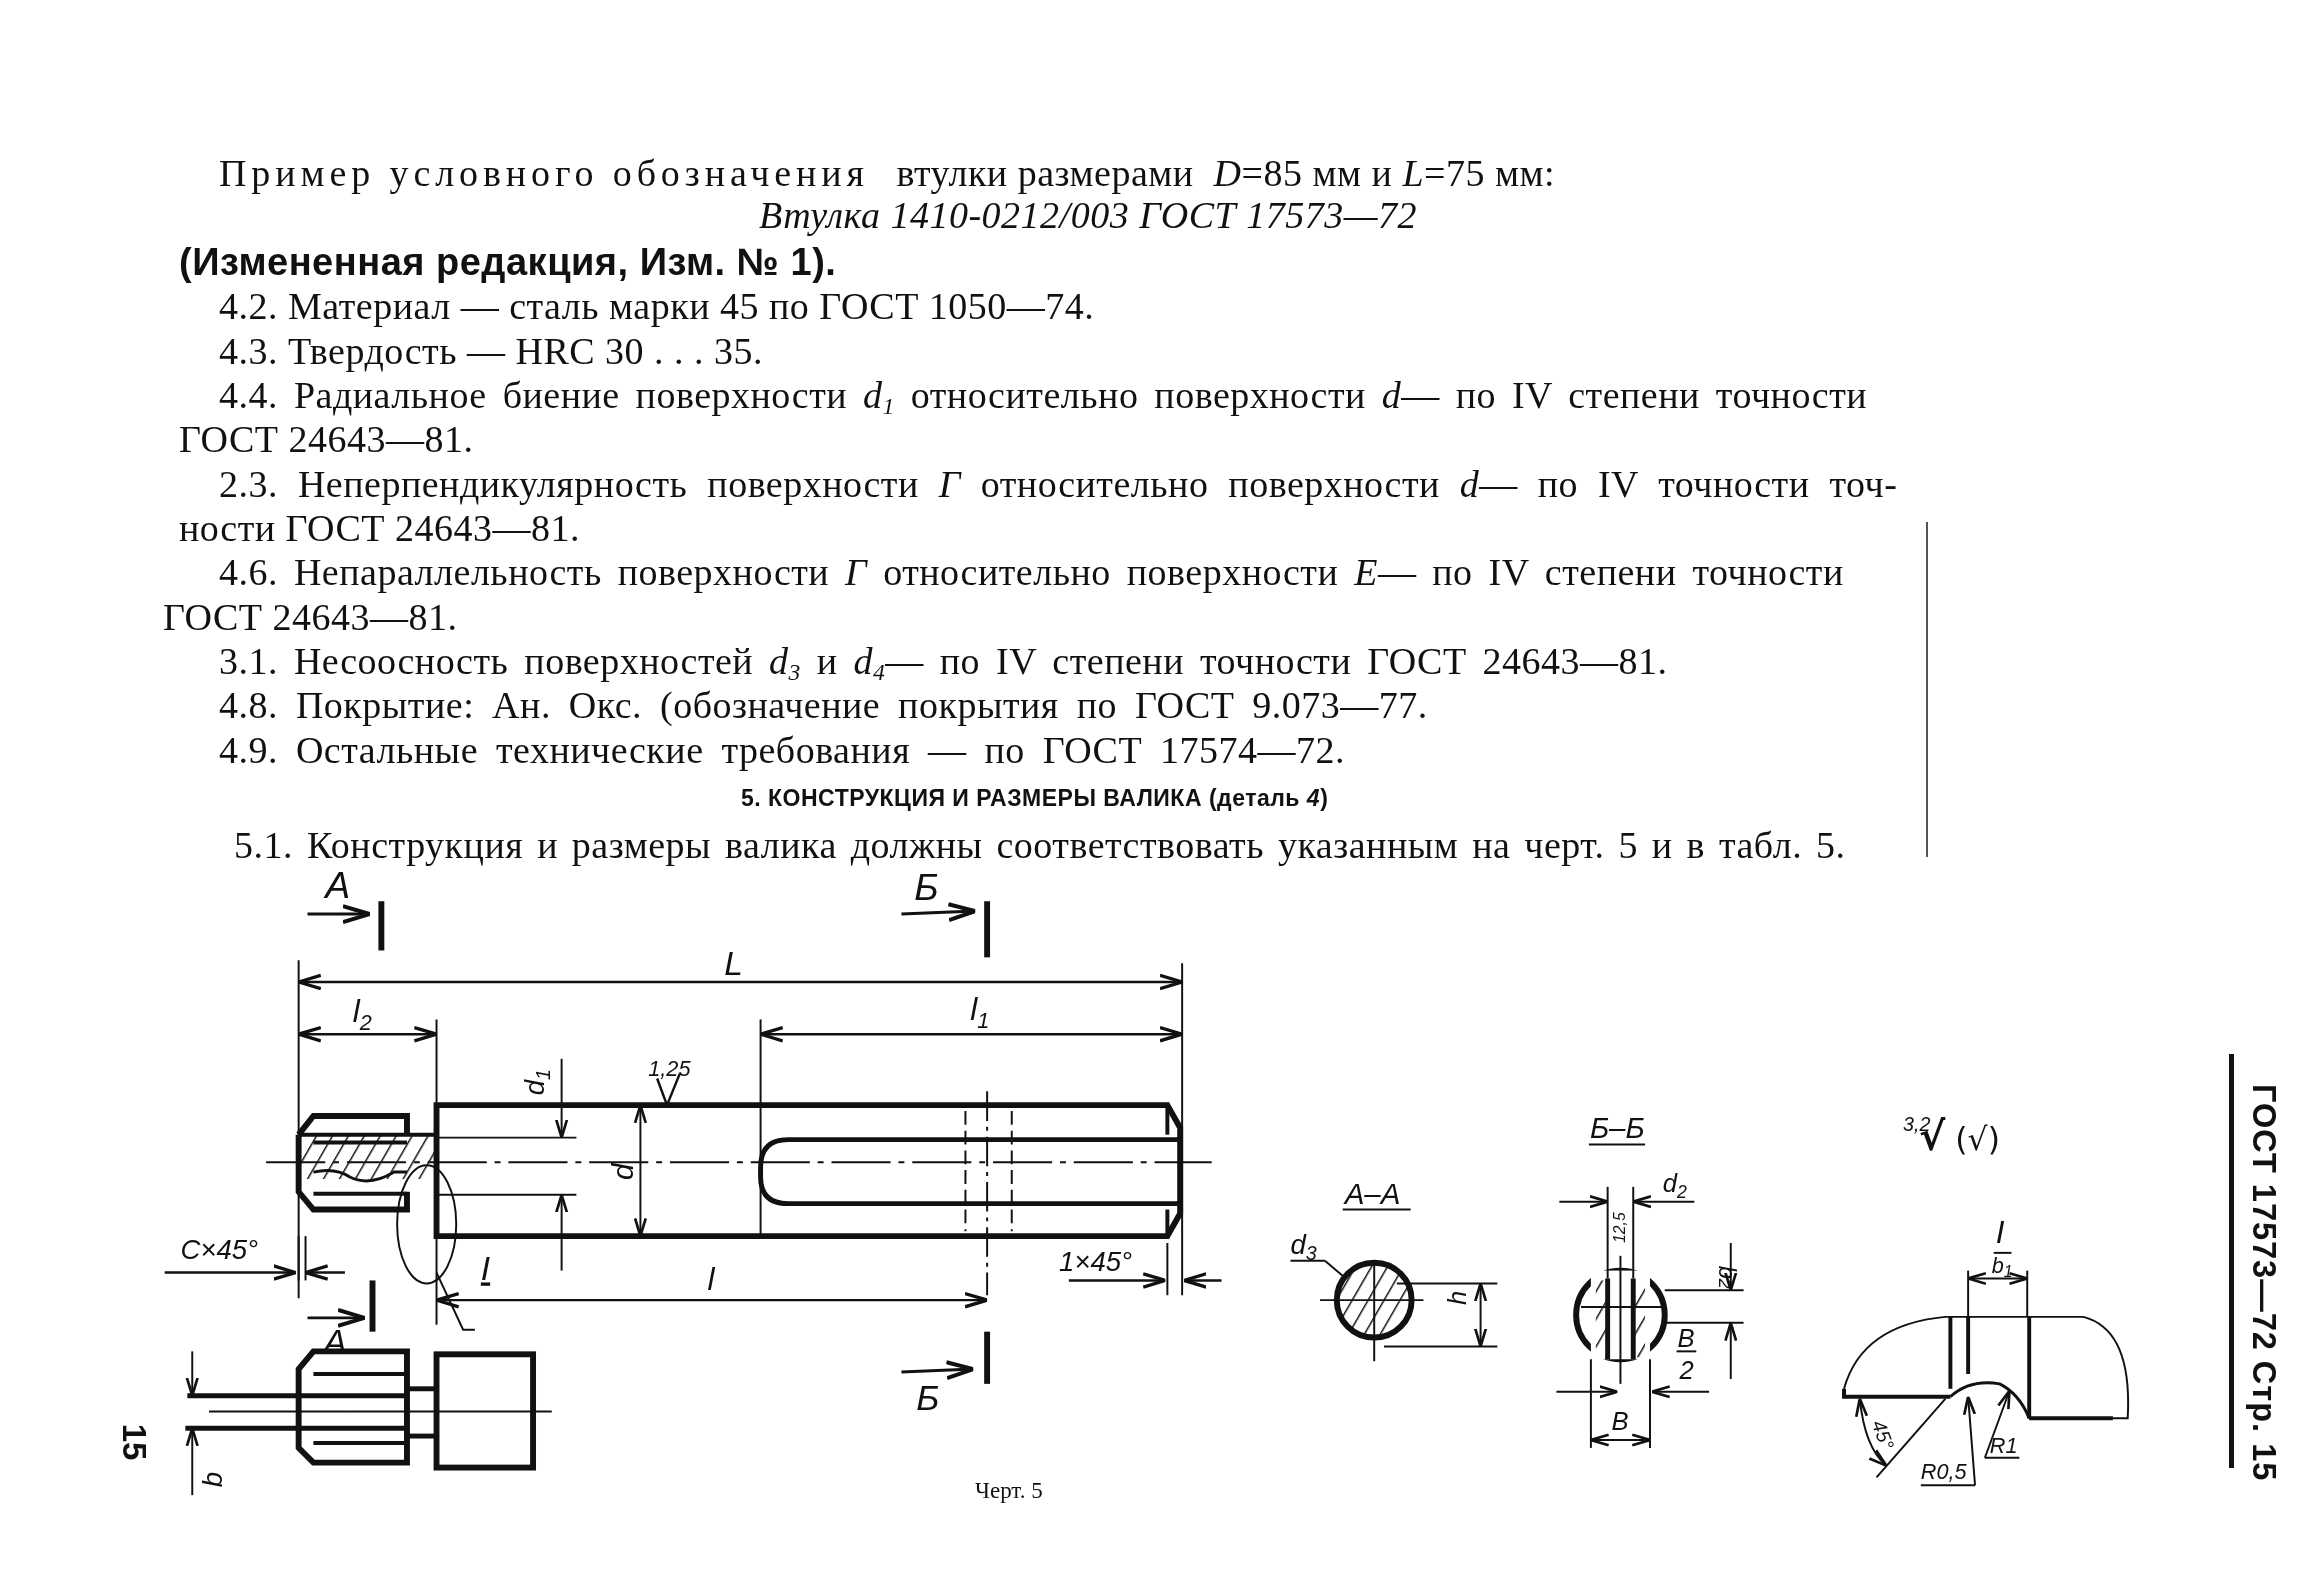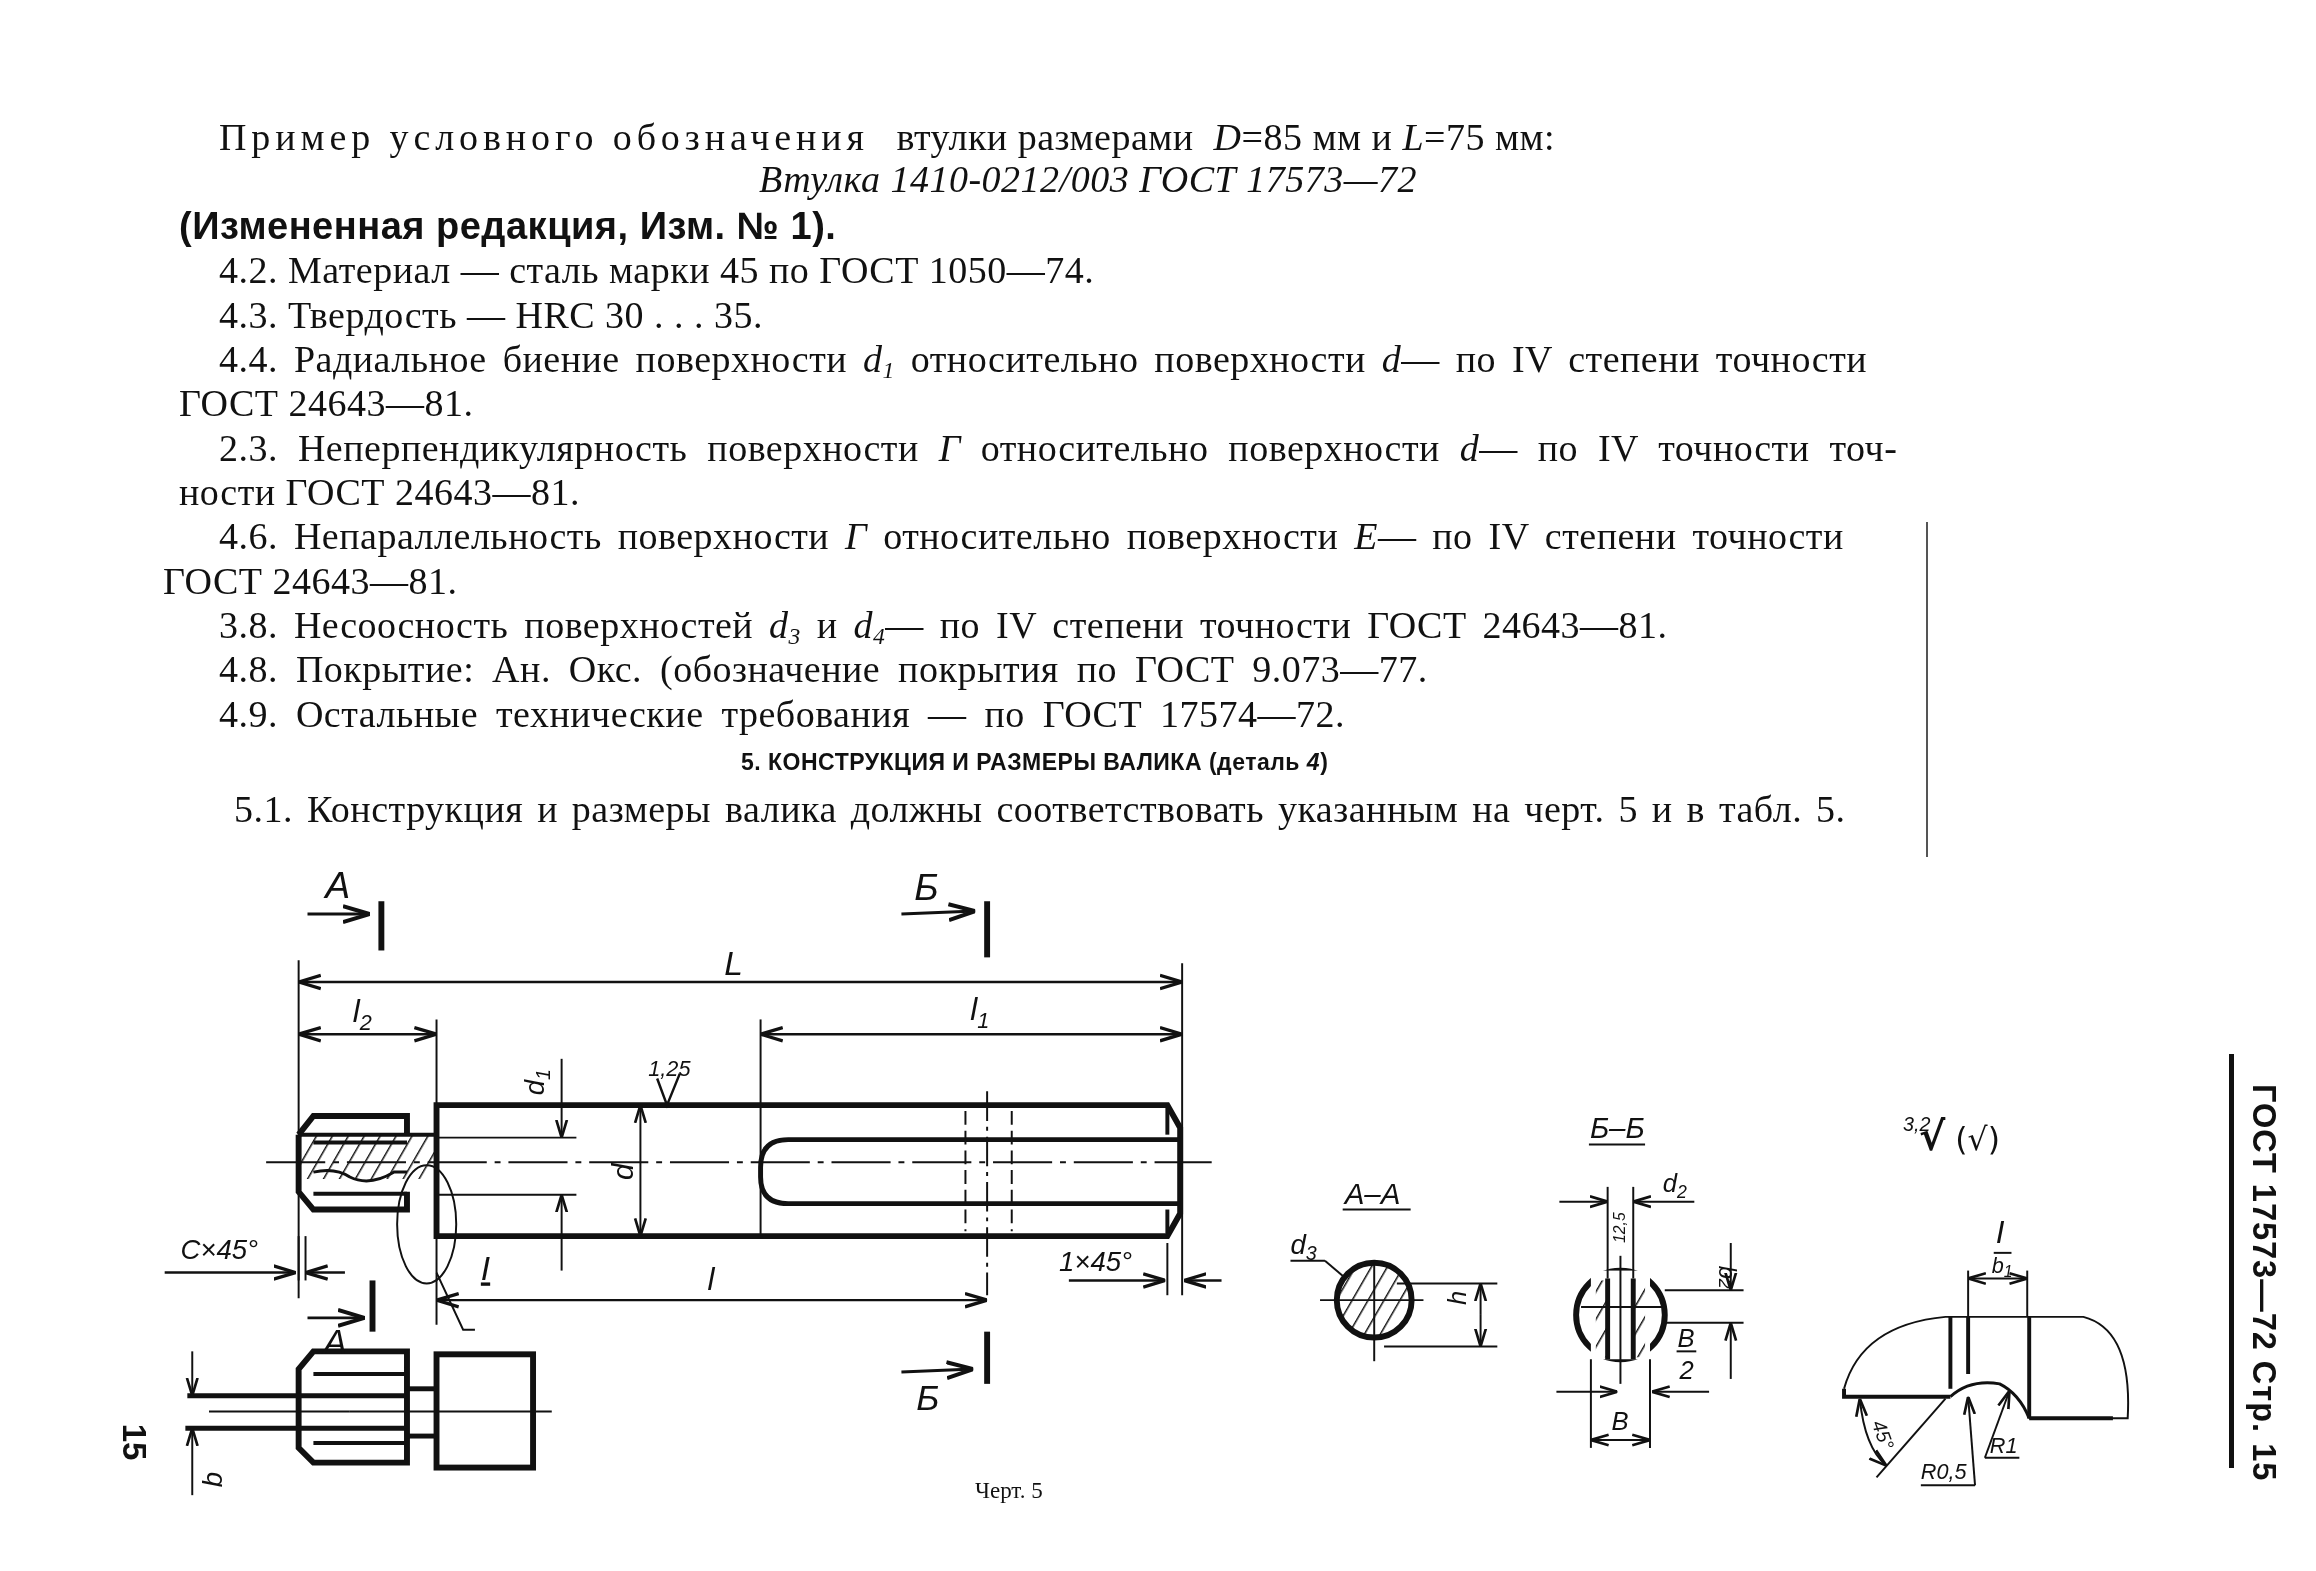--- a/index.html
+++ b/index.html
@@ -1,17 +1,17 @@
 <!DOCTYPE html>
 <html><head>
   <meta charset="utf-8">
   <style>
     html, body { margin: 0; padding: 0; background: #ffffff; }
     body { width: 2317px; height: 1571px; position: relative; overflow: hidden; color: #111; font-family: "Liberation Serif", "DejaVu Serif", serif; }
-    .line { position: absolute; white-space: nowrap; font-size: 38px; line-height: 43px; letter-spacing: 0.5px; }
+    .line { position: absolute; white-space: nowrap; font-size: 38px; line-height: 43px; letter-spacing: 0.5px; margin-top: 36px; }
     .spaced { letter-spacing: 4.9px; }
     .it { font-style: italic; }
     .bold { font-weight: bold; }
     .sans-bold { font-family: "Liberation Sans", "DejaVu Sans", sans-serif; font-weight: bold; font-size: 23px; letter-spacing: 0.5px; }
     sub { font-size: 23.6px; vertical-align: -5.9px; line-height: 0; }
     .drawing { position: absolute; left: 0; top: 0; width: 2317px; height: 1571px; }
     .dlabel { font-family: "Liberation Sans", "DejaVu Sans", sans-serif; font-style: italic; fill: #111; }
     .chert { position: absolute; left: 975px; top: 1478px; font-size: 23px; }
     .side-footer-wrap { position: absolute; left: 2241px; top: 1084px; width: 41px; height: 394px; }
     .side-footer-text { position: absolute; left: 41px; top: 0; transform: rotate(90deg); transform-origin: left top; font-family: "Liberation Sans", "DejaVu Sans", sans-serif; font-weight: bold; font-size: 32.5px; white-space: nowrap; letter-spacing: 1px; }
@@ -52,21 +52,21 @@
 
 <div class="line" style="left:219px; top:515px; word-spacing:5.9px;">
   <span>4.6. Непараллельность поверхности</span>
   <span class="it">Г</span>
   <span>относительно поверхности</span>
   <span class="it">E</span><span>— по  IV  степени  точности</span>
 </div>
 <div class="line" style="left:163px; top:560px;">ГОСТ 24643—81.</div>
 
 <div class="line" style="left:219px; top:604px; word-spacing:5.9px;">
-  <span>3.8. Несоосность поверхностей</span>
+  <span>3.1. Несоосность поверхностей</span>
   <span class="it"><span>d</span><sub>3</sub></span>
   <span>и</span>
   <span class="it"><span>d</span><sub>4</sub></span><span>— по IV степени точности ГОСТ 24643—81.</span>
 </div>
 <div class="line" style="left:219px; top:648px; word-spacing:7.9px;">4.8. Покрытие: Ан. Окс. (обозначение покрытия  по  ГОСТ 9.073—77.</div>
 <div class="line" style="left:219px; top:693px; word-spacing:7.9px;">4.9. Остальные технические требования — по ГОСТ 17574—72.</div>
 
 <div class="line sans-bold" style="left:741px; top:741px;">
   <span>5. КОНСТРУКЦИЯ И РАЗМЕРЫ ВАЛИКА (деталь</span>
   <span class="it">4</span><span>)</span>

